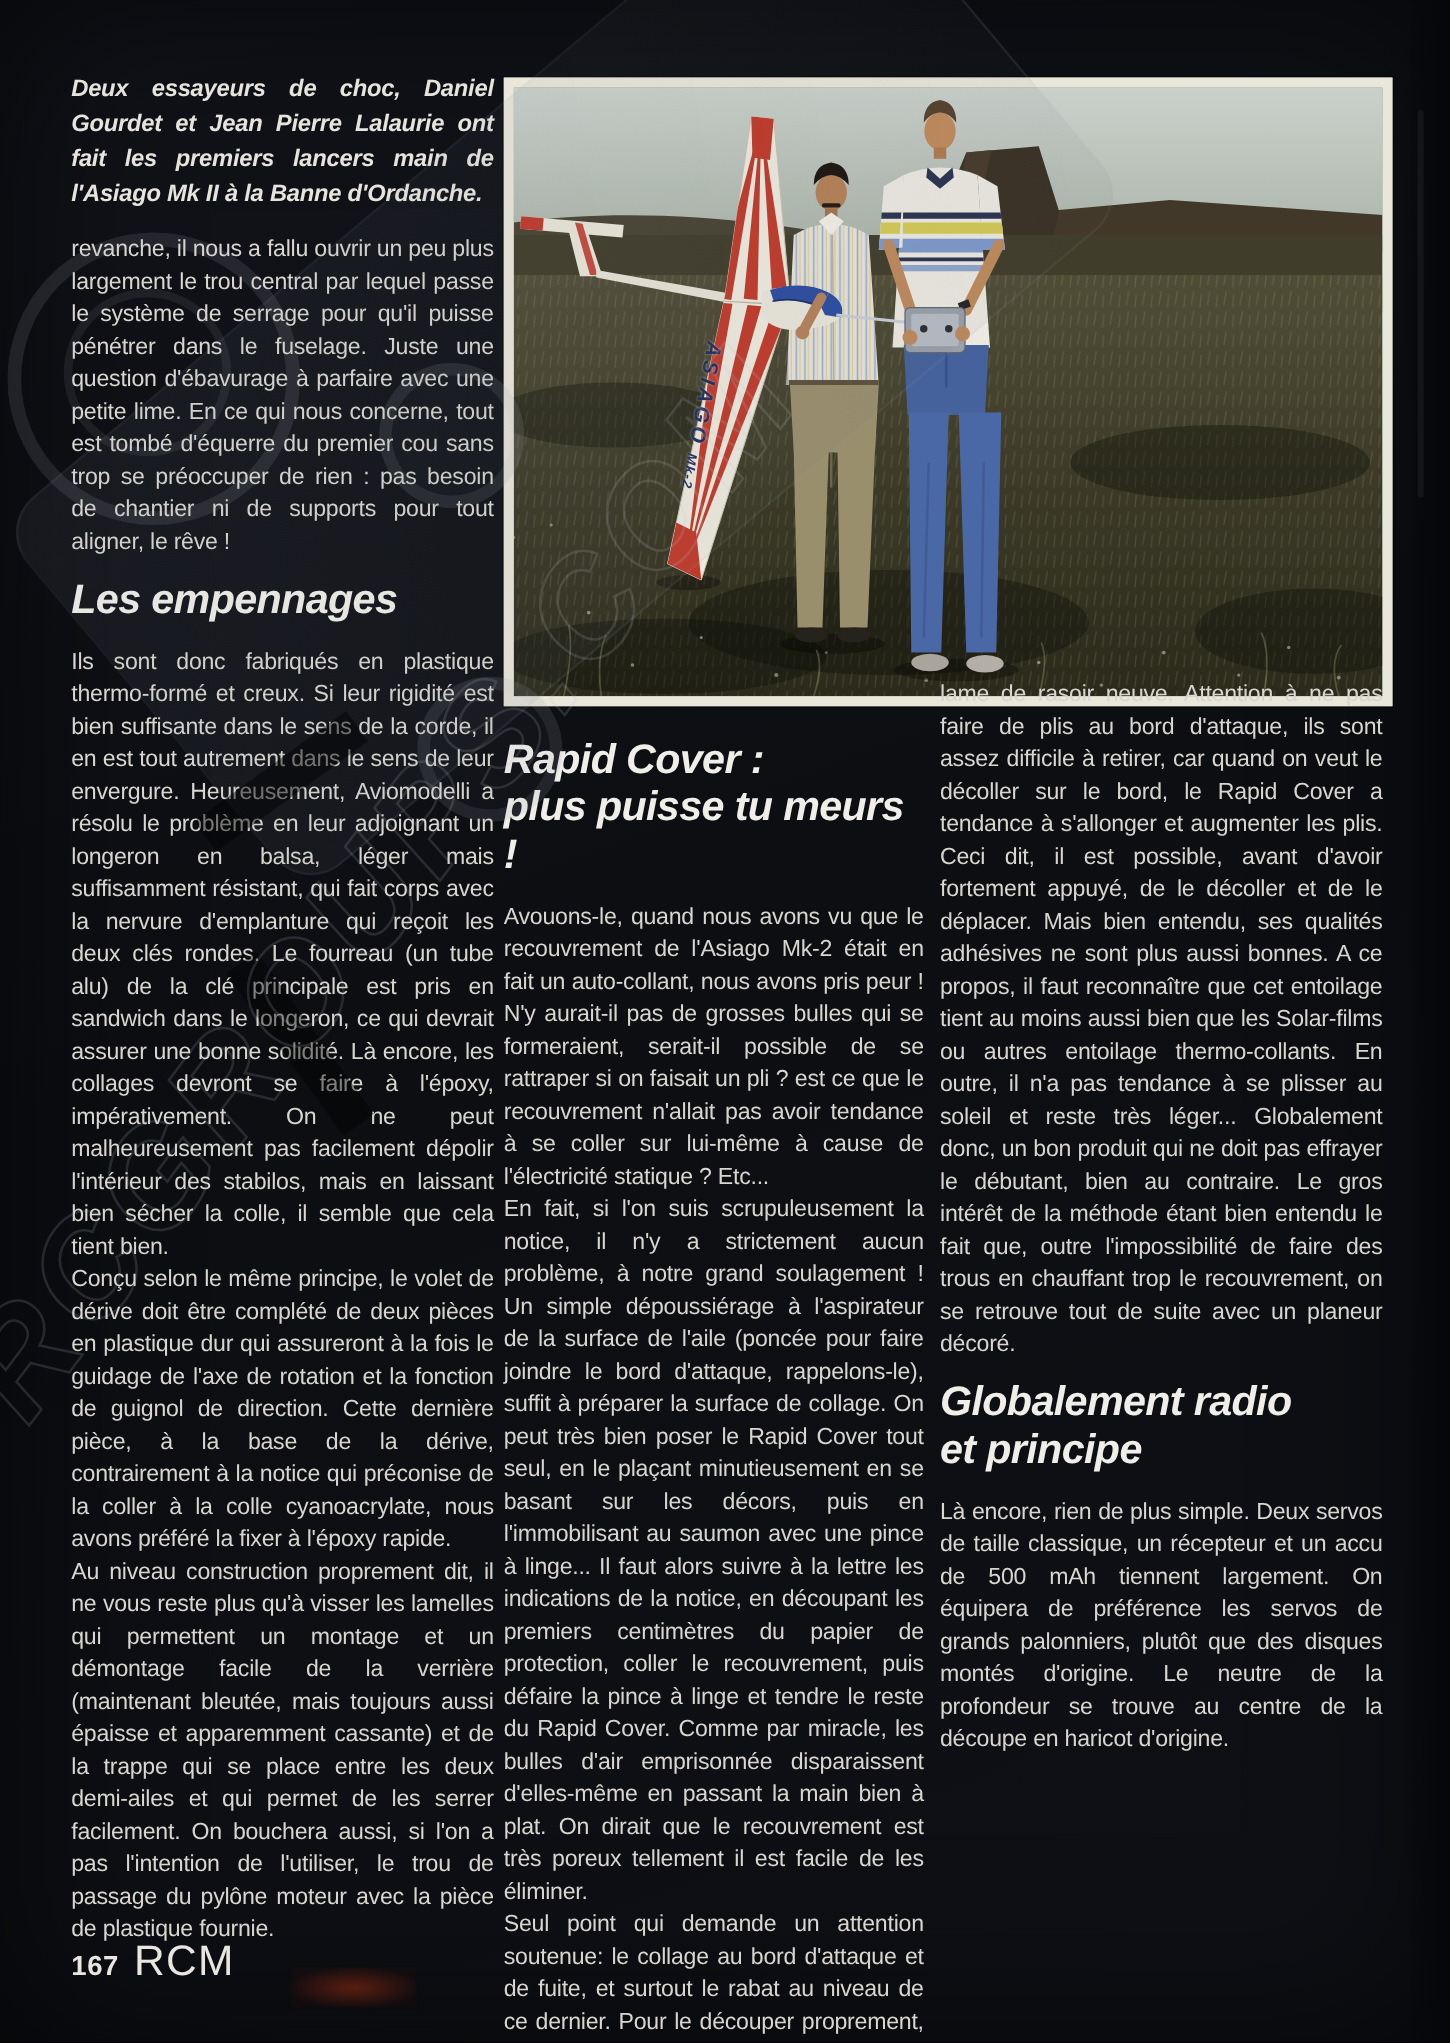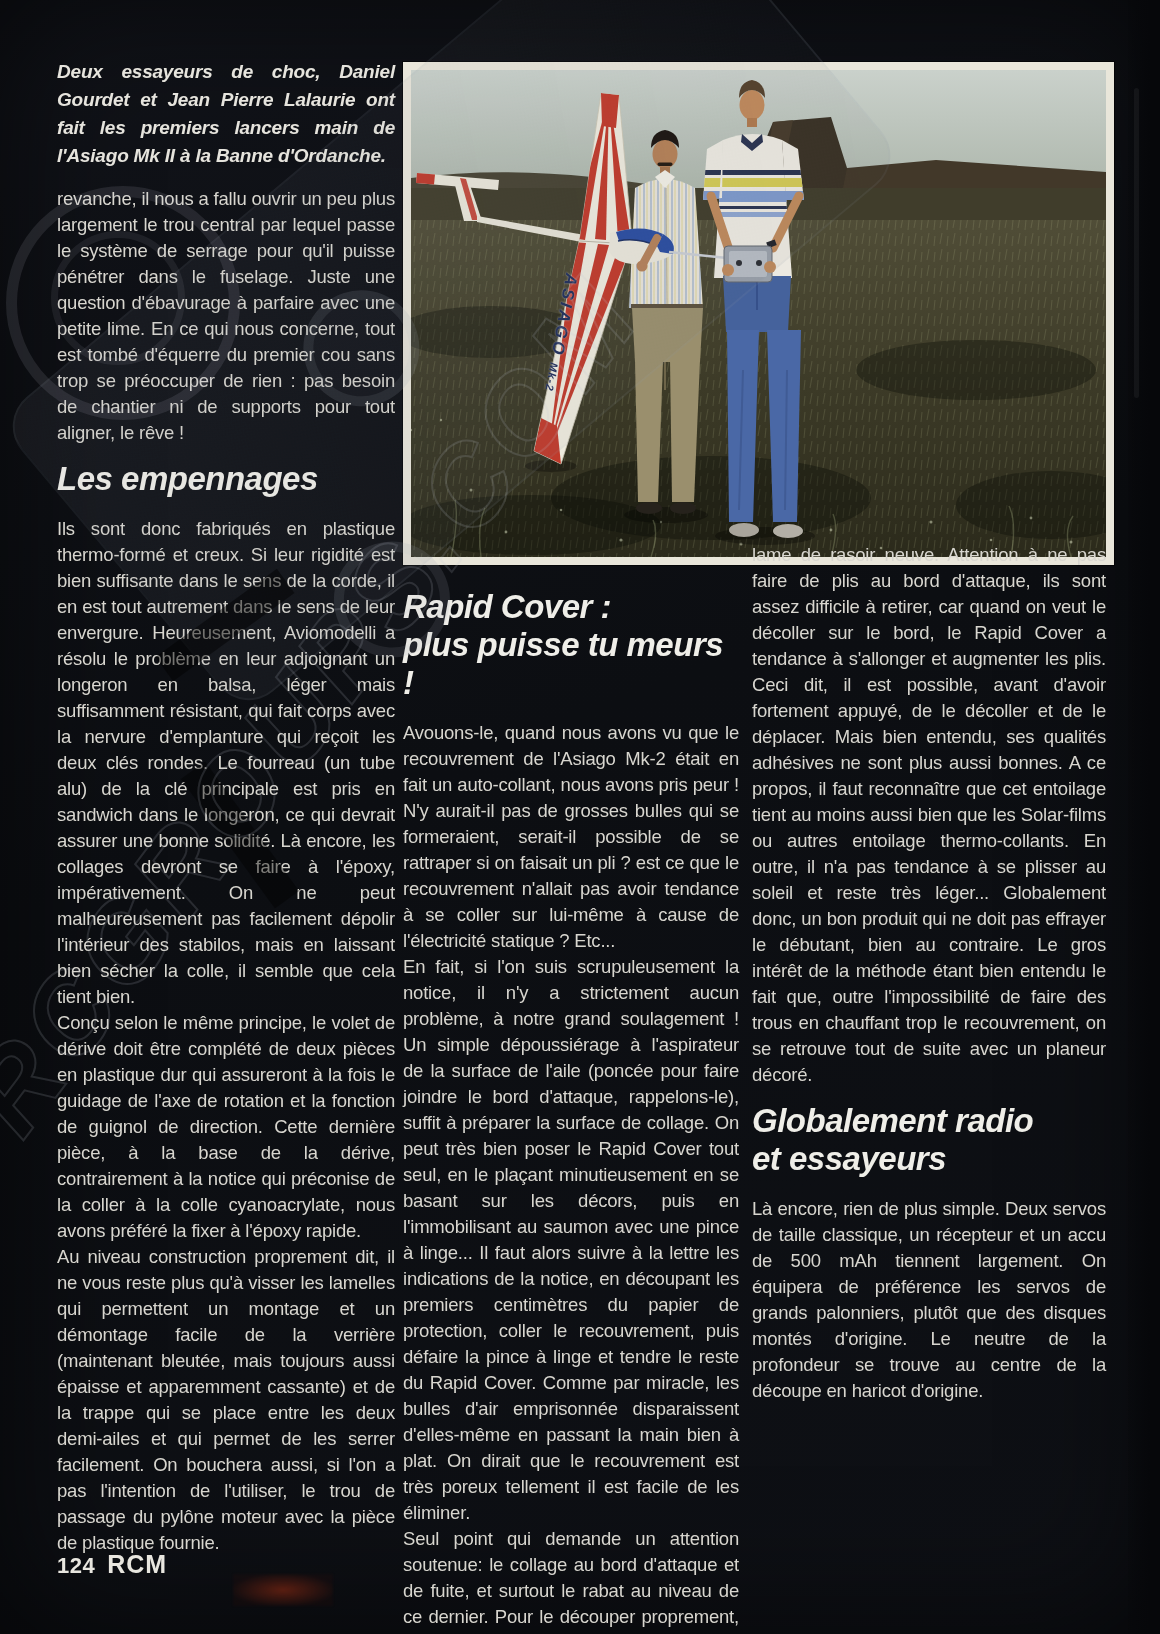--- a/index.html
+++ b/index.html
@@ -26,21 +26,21 @@
   }
   h2.head{
     font-size:33px;line-height:38px;font-weight:700;font-style:italic;
     color:#efeee8;margin:14px 0 18px 0;letter-spacing:-0.5px;
   }
   h2.head .hl{display:block;}
   .footer{
     position:absolute;left:57px;top:1550px;color:#e8e6df;
     font-size:22px;font-weight:700;letter-spacing:0.5px;
   }
-  .footer .mag{font-size:25px;font-weight:700;margin-left:12px;letter-spacing:1px;}
+  .footer .mag{font-size:34px;font-weight:400;margin-left:12px;letter-spacing:1px;}
   
   .photo-frame{
     position:absolute;left:403px;top:62px;
     border:8px solid #e9e6da;background:#9aa89d;
     box-shadow:0 0 0 1px rgba(0,0,0,.6);
   }
   .photo-inner{position:relative;width:695px;height:487px;overflow:hidden;}
   .wing-text{
     position:absolute;left:170px;top:205px;
     transform:rotate(100deg);transform-origin:left top;
@@ -278,27 +278,27 @@
     </h2>
     <p class="body">Avouons-le, quand nous avons vu que le recouvrement de l'Asiago Mk-2 était en fait un auto-collant, nous avons pris peur ! N'y aurait-il pas de grosses bulles qui se formeraient, serait-il possible de se rattraper si on faisait un pli ? est ce que le recouvrement n'allait pas avoir tendance à se coller sur lui-même à cause de l'électricité statique ? Etc...</p>
     <p class="body">En fait, si l'on suis scrupuleusement la notice, il n'y a strictement aucun problème, à notre grand soulagement ! Un simple dépoussiérage à l'aspirateur de la surface de l'aile (poncée pour faire joindre le bord d'attaque, rappelons-le), suffit à préparer la surface de collage. On peut très bien poser le Rapid Cover tout seul, en le plaçant minutieusement en se basant sur les décors, puis en l'immobilisant au saumon avec une pince à linge... Il faut alors suivre à la lettre les indications de la notice, en découpant les premiers centimètres du papier de protection, coller le recouvrement, puis défaire la pince à linge et tendre le reste du Rapid Cover. Comme par miracle, les bulles d'air emprisonnée disparaissent d'elles-même en passant la main bien à plat. On dirait que le recouvrement est très poreux tellement il est facile de les éliminer.</p>
     <p class="body">Seul point qui demande un attention soutenue: le collage au bord d'attaque et de fuite, et surtout le rabat au niveau de ce dernier. Pour le découper proprement, il est préférable d'utiliser une</p>
   </div>
 
   <div class="col col3">
     <p class="body">lame de rasoir neuve. Attention à ne pas faire de plis au bord d'attaque, ils sont assez difficile à retirer, car quand on veut le décoller sur le bord, le Rapid Cover a tendance à s'allonger et augmenter les plis. Ceci dit, il est possible, avant d'avoir fortement appuyé, de le décoller et de le déplacer. Mais bien entendu, ses qualités adhésives ne sont plus aussi bonnes. A ce propos, il faut reconnaître que cet entoilage tient au moins aussi bien que les Solar-films ou autres entoilage thermo-collants. En outre, il n'a pas tendance à se plisser au soleil et reste très léger... Globalement donc, un bon produit qui ne doit pas effrayer le débutant, bien au contraire. Le gros intérêt de la méthode étant bien entendu le fait que, outre l'impossibilité de faire des trous en chauffant trop le recouvrement, on se retrouve tout de suite avec un planeur décoré.</p>
     <h2 class="head">
       <span class="hl">Globalement radio</span>
-      <span class="hl">et essayeurs</span>
+      <span class="hl">et principe</span>
     </h2>
     <p class="body">Là encore, rien de plus simple. Deux servos de taille classique, un récepteur et un accu de 500 mAh tiennent largement. On équipera de préférence les servos de grands palonniers, plutôt que des disques montés d'origine. Le neutre de la profondeur se trouve au centre de la découpe en haricot d'origine.</p>
   </div>
 
   <div class="footer">
-    <span>124</span><span class="mag">RCM</span>
+    <span>167</span><span class="mag">RCM</span>
   </div>
 
   <div class="wm wm-box">
     <div class="wm wm-knob k1"></div>
     <div class="wm wm-knob k2"></div>
   </div>
   <div class="wm wm-circle"></div>
   <div class="wm wm-stick1"></div>
   <div class="wm wm-stick2"></div>
   <div class="wm wm-text">RCGROUPS.COM</div>

